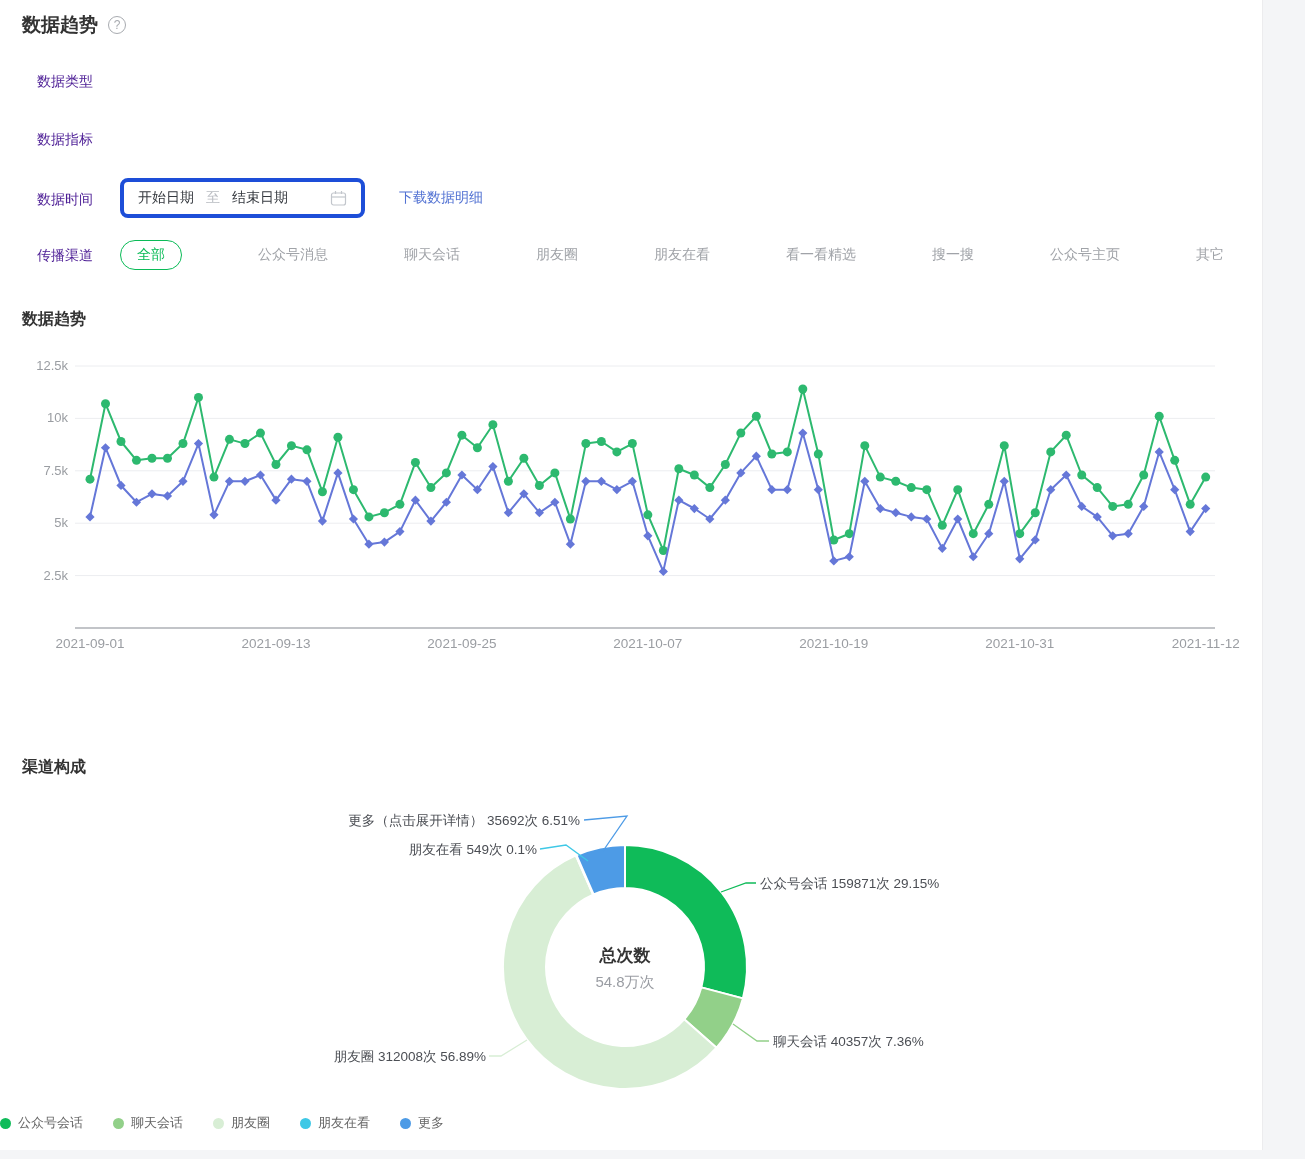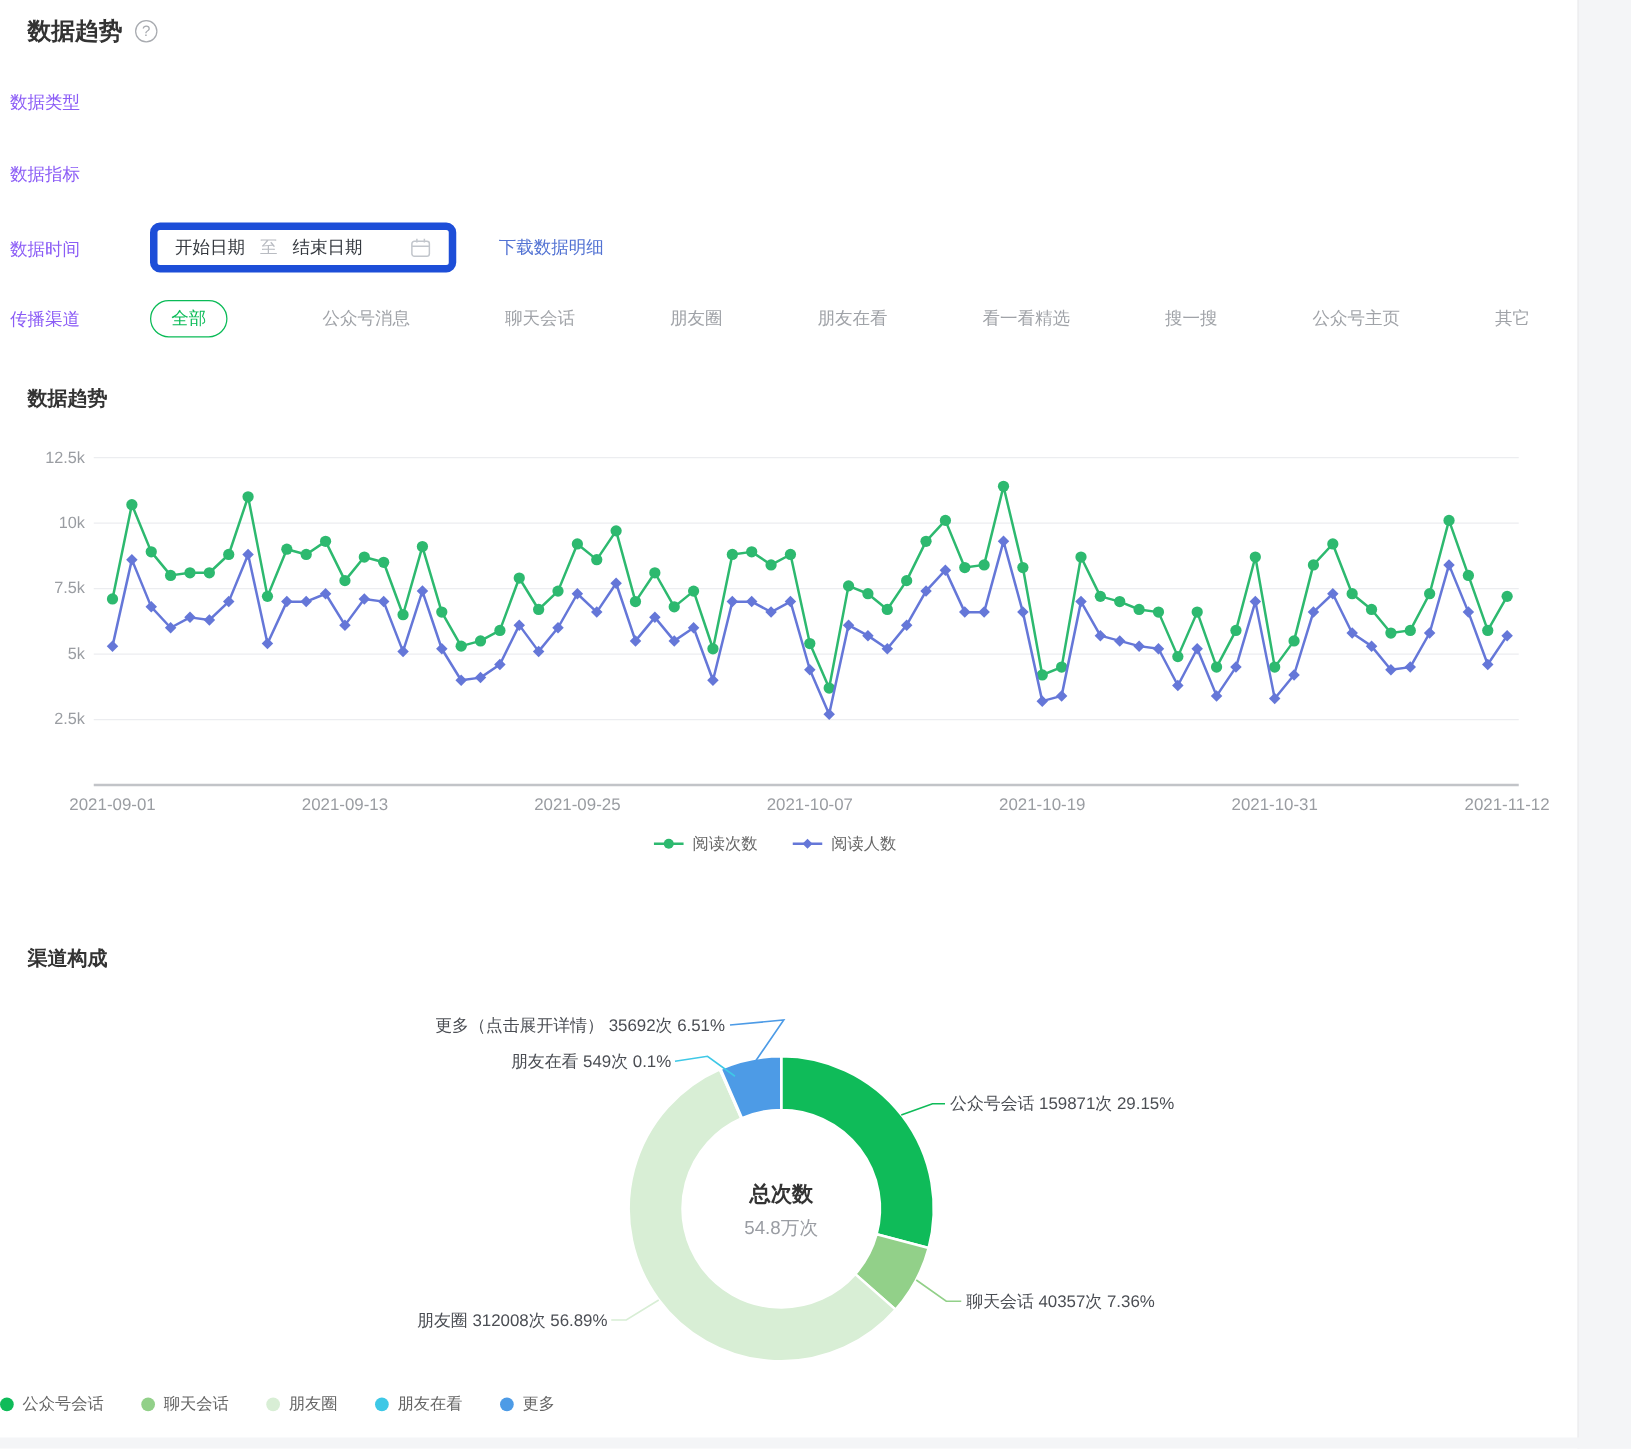--- a/index.html
+++ b/index.html
@@ -7,31 +7,31 @@
     font-family:"Liberation Sans","DejaVu Sans",sans-serif; }
   .page { position:relative; width:1305px; height:1159px; background:#fff; }
   .right-band { position:absolute; top:0; right:0; width:43px; height:1159px; background:#f4f5f7; border-left:1px solid #ececee; }
   .bottom-band { position:absolute; left:0; bottom:0; width:1305px; height:9px; background:#f4f5f7; }
 
   .page-title-row { position:absolute; left:22px; top:12px; display:flex; align-items:center; gap:10px; }
   .page-title { font-size:19px; font-weight:600; color:#333; }
   .help-icon { width:18px; height:18px; border:1px solid #a8abb0; border-radius:50%; color:#a8abb0;
     font-size:12px; display:flex; align-items:center; justify-content:center; }
 
-  .filter-label { position:absolute; left:8px; font-size:14px; color:#8b5cf6; }
+  .filter-label { position:absolute; left:37px; font-size:14px; color:#4c1d95; }
 
   .btn-group { position:absolute; left:120px; display:flex; }
   .opt-btn { min-width:99px; height:38px; padding:0 25px; display:flex; align-items:center; justify-content:center;
     font-size:14px; color:#4a4d52; background:#fff; border:1px solid #dcdee2; border-left-width:0; cursor:pointer; }
   .opt-btn:first-child { border-left-width:1px; border-radius:3px 0 0 3px; }
   .opt-btn:last-child { border-radius:0 3px 3px 0; }
   .opt-btn.selected { background:var(--green,#09bb5b); border-color:var(--green,#09bb5b); color:#fff; font-weight:600; }
 
   .date-row { position:absolute; left:120px; top:178px; display:flex; align-items:center; }
-  .date-picker { width:245px; height:40px; border:6px solid #1d4ed8; border-radius:8px; display:flex;
+  .date-picker { width:245px; height:40px; border:4px solid #1d4ed8; border-radius:8px; display:flex;
     align-items:center; padding:0 14px; gap:12px; background:#fff; }
   .date-text { font-size:14px; color:#35393f; }
   .date-sep { font-size:14px; color:#b9bcc2; }
   .cal-icon { margin-left:auto; color:#c2c6cc; display:flex; }
   .download-link { margin-left:34px; font-size:14px; color:#5272d3; cursor:pointer; text-decoration:none; }
 
   .channel-row { position:absolute; left:120px; top:240px; display:flex; align-items:center; gap:64px; }
   .channel-pill { height:30px; padding:0 16px; border:1px solid #0abb57; border-radius:16px; color:#0abb57;
     font-size:14px; display:flex; align-items:center; justify-content:center; cursor:pointer; }
   .channel-item { font-size:14px; color:#a0a3a8; cursor:pointer;margin-left:12px; }
@@ -261,36 +261,20 @@
         <path d="M 1097.2291666666665 162.312 L 1101.8291666666664 166.912 L 1097.2291666666665 171.512 L 1092.6291666666666 166.912 Z" fill="#6577d8"></path>
         <path d="M 1112.725 181.176 L 1117.3249999999998 185.77599999999998 L 1112.725 190.37599999999998 L 1108.125 185.77599999999998 Z" fill="#6577d8"></path>
         <path d="M 1128.2208333333335 179.08 L 1132.8208333333334 183.68 L 1128.2208333333335 188.28 L 1123.6208333333336 183.68 Z" fill="#6577d8"></path>
         <path d="M 1143.7166666666667 151.83200000000002 L 1148.3166666666666 156.43200000000002 L 1143.7166666666667 161.032 L 1139.1166666666668 156.43200000000002 Z" fill="#6577d8"></path>
         <path d="M 1159.2125 97.33599999999998 L 1163.8125 101.93599999999998 L 1159.2125 106.53599999999997 L 1154.6125000000002 101.93599999999998 Z" fill="#6577d8"></path>
         <path d="M 1174.7083333333333 135.06400000000002 L 1179.3083333333332 139.66400000000002 L 1174.7083333333333 144.264 L 1170.1083333333333 139.66400000000002 Z" fill="#6577d8"></path>
         <path d="M 1190.2041666666667 176.984 L 1194.8041666666666 181.584 L 1190.2041666666667 186.184 L 1185.6041666666667 181.584 Z" fill="#6577d8"></path>
         <path d="M 1205.7 153.928 L 1210.3 158.528 L 1205.7 163.128 L 1201.1000000000001 158.528 Z" fill="#6577d8"></path>
       </g>
     </svg>
-  <div class="chart-legend" id="line-legend">
-      <div class="item">
-        <svg width="24" height="12">
-          <line x1="0" y1="6" x2="24" y2="6" stroke="#2db96f" stroke-width="2"></line>
-          <circle cx="12" cy="6" r="4" fill="#2db96f"></circle>
-        </svg>
-        <span>阅读次数</span>
-      </div>
-      <div class="item">
-        <svg width="24" height="12">
-          <line x1="0" y1="6" x2="24" y2="6" stroke="#6577d8" stroke-width="2"></line>
-          <path d="M 12 2 L 16 6 L 12 10 L 8 6 Z" fill="#6577d8"></path>
-        </svg>
-        <span>阅读人数</span>
-      </div>
-    </div>
 
   <span class="section-title" style="top:757px">渠道构成</span>
 
   <svg class="donut-svg" id="donut-chart" width="640" height="312">
       <path d="M 295.0 50.0 A 122 122 0 0 1 412.9 203.4 L 371.3 192.4 A 79 79 0 0 0 295.0 93.0 Z" fill="#0fbb59" stroke="#fff" stroke-width="2" stroke-linejoin="round"></path>
       <path d="M 412.9 203.4 A 122 122 0 0 1 386.5 252.7 L 354.2 224.3 A 79 79 0 0 0 371.3 192.4 Z" fill="#92d089" stroke="#fff" stroke-width="2" stroke-linejoin="round"></path>
       <path d="M 386.5 252.7 A 122 122 0 1 1 245.8 60.4 L 263.1 99.7 A 79 79 0 1 0 354.2 224.3 Z" fill="#d8eed5" stroke="#fff" stroke-width="2" stroke-linejoin="round"></path>
       <path d="M 245.8 60.4 A 122 122 0 0 1 246.5 60.1 L 263.6 99.5 A 79 79 0 0 0 263.1 99.7 Z" fill="#3ec8e6" stroke="#fff" stroke-width="2" stroke-linejoin="round"></path>
       <path d="M 246.5 60.1 A 122 122 0 0 1 295.0 50.0 L 295.0 93.0 A 79 79 0 0 0 263.6 99.5 Z" fill="#4d9be6" stroke="#fff" stroke-width="2" stroke-linejoin="round"></path>
       <path d="M 391 97 L 416 88 L 426 88" fill="none" stroke="#0fbb59" stroke-width="1.3"></path>

